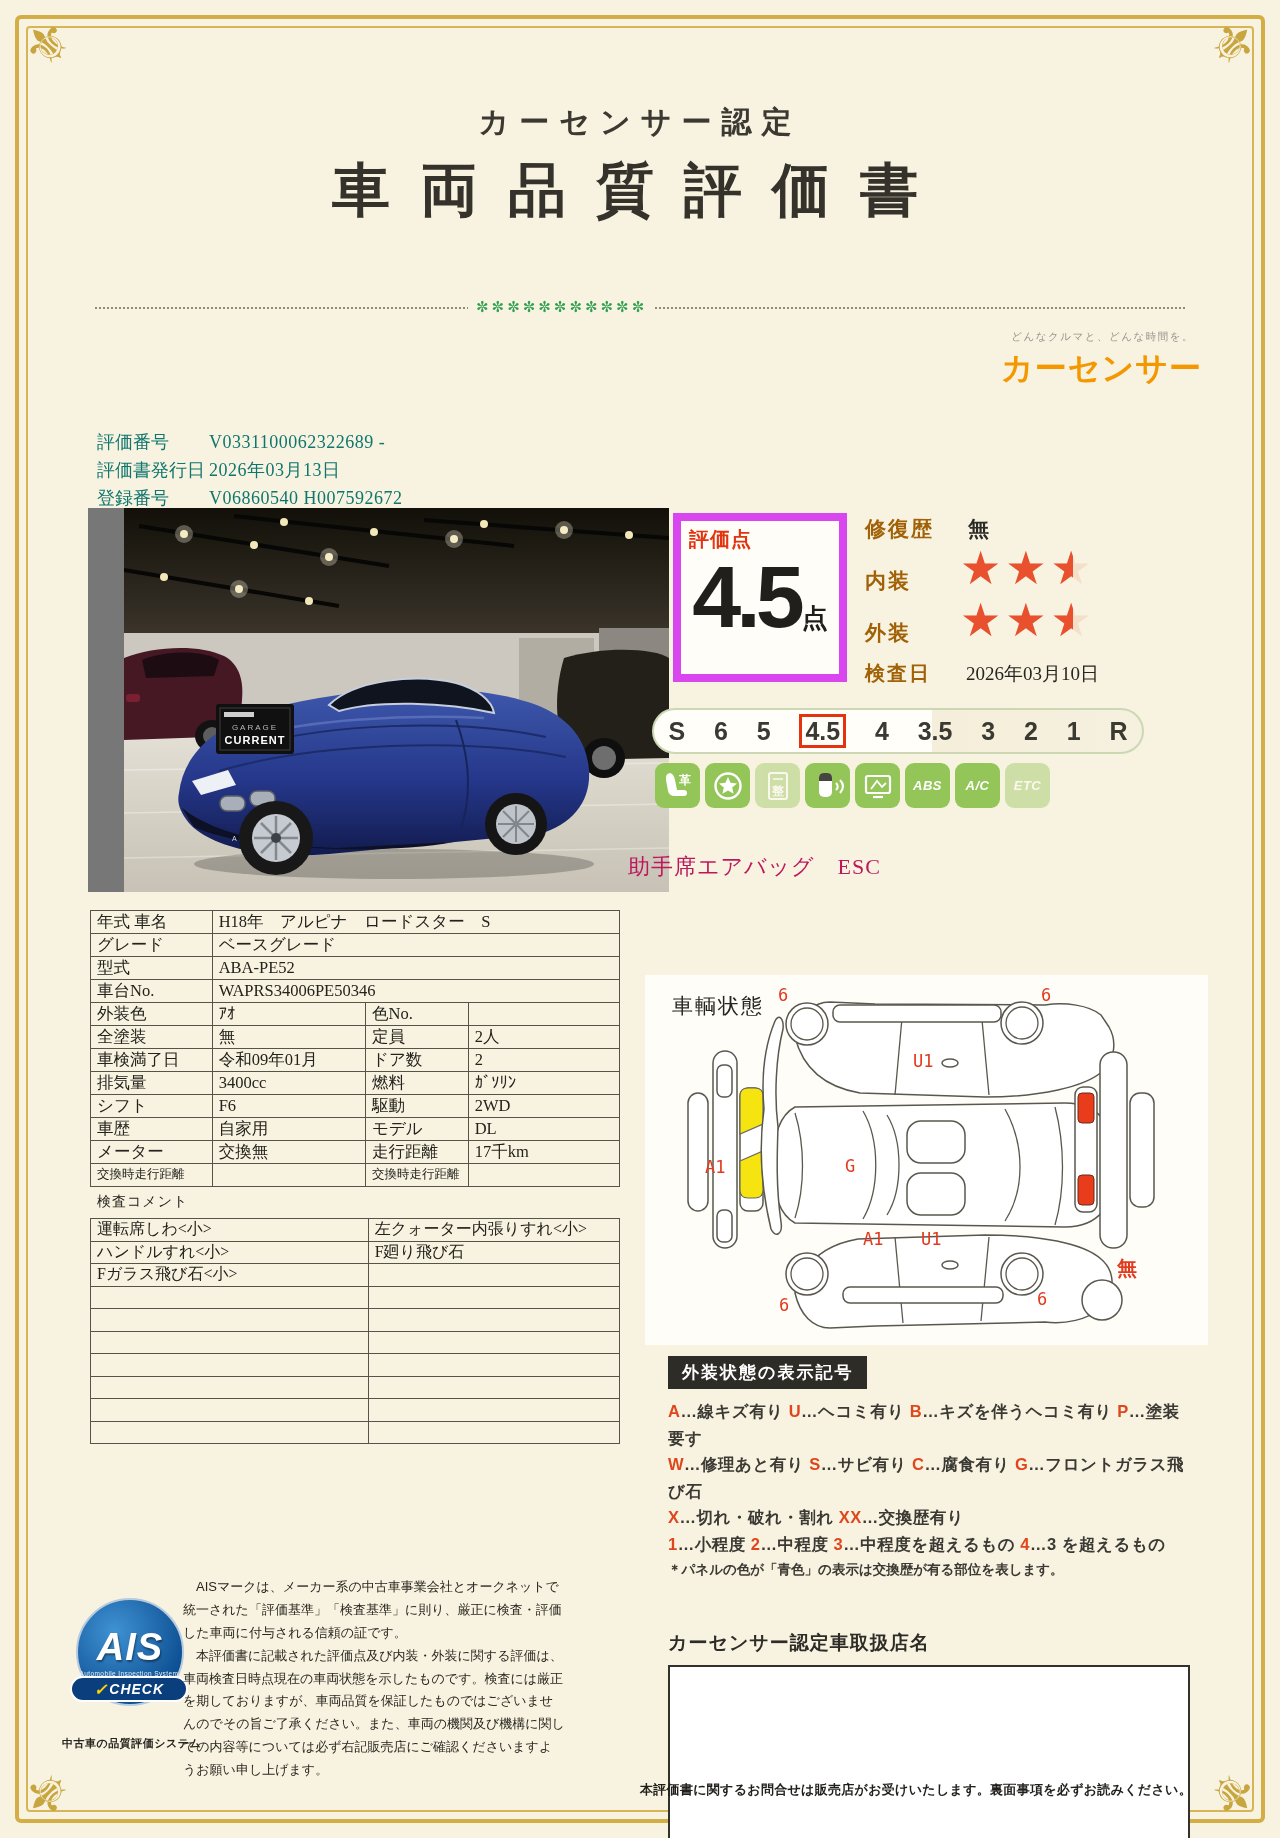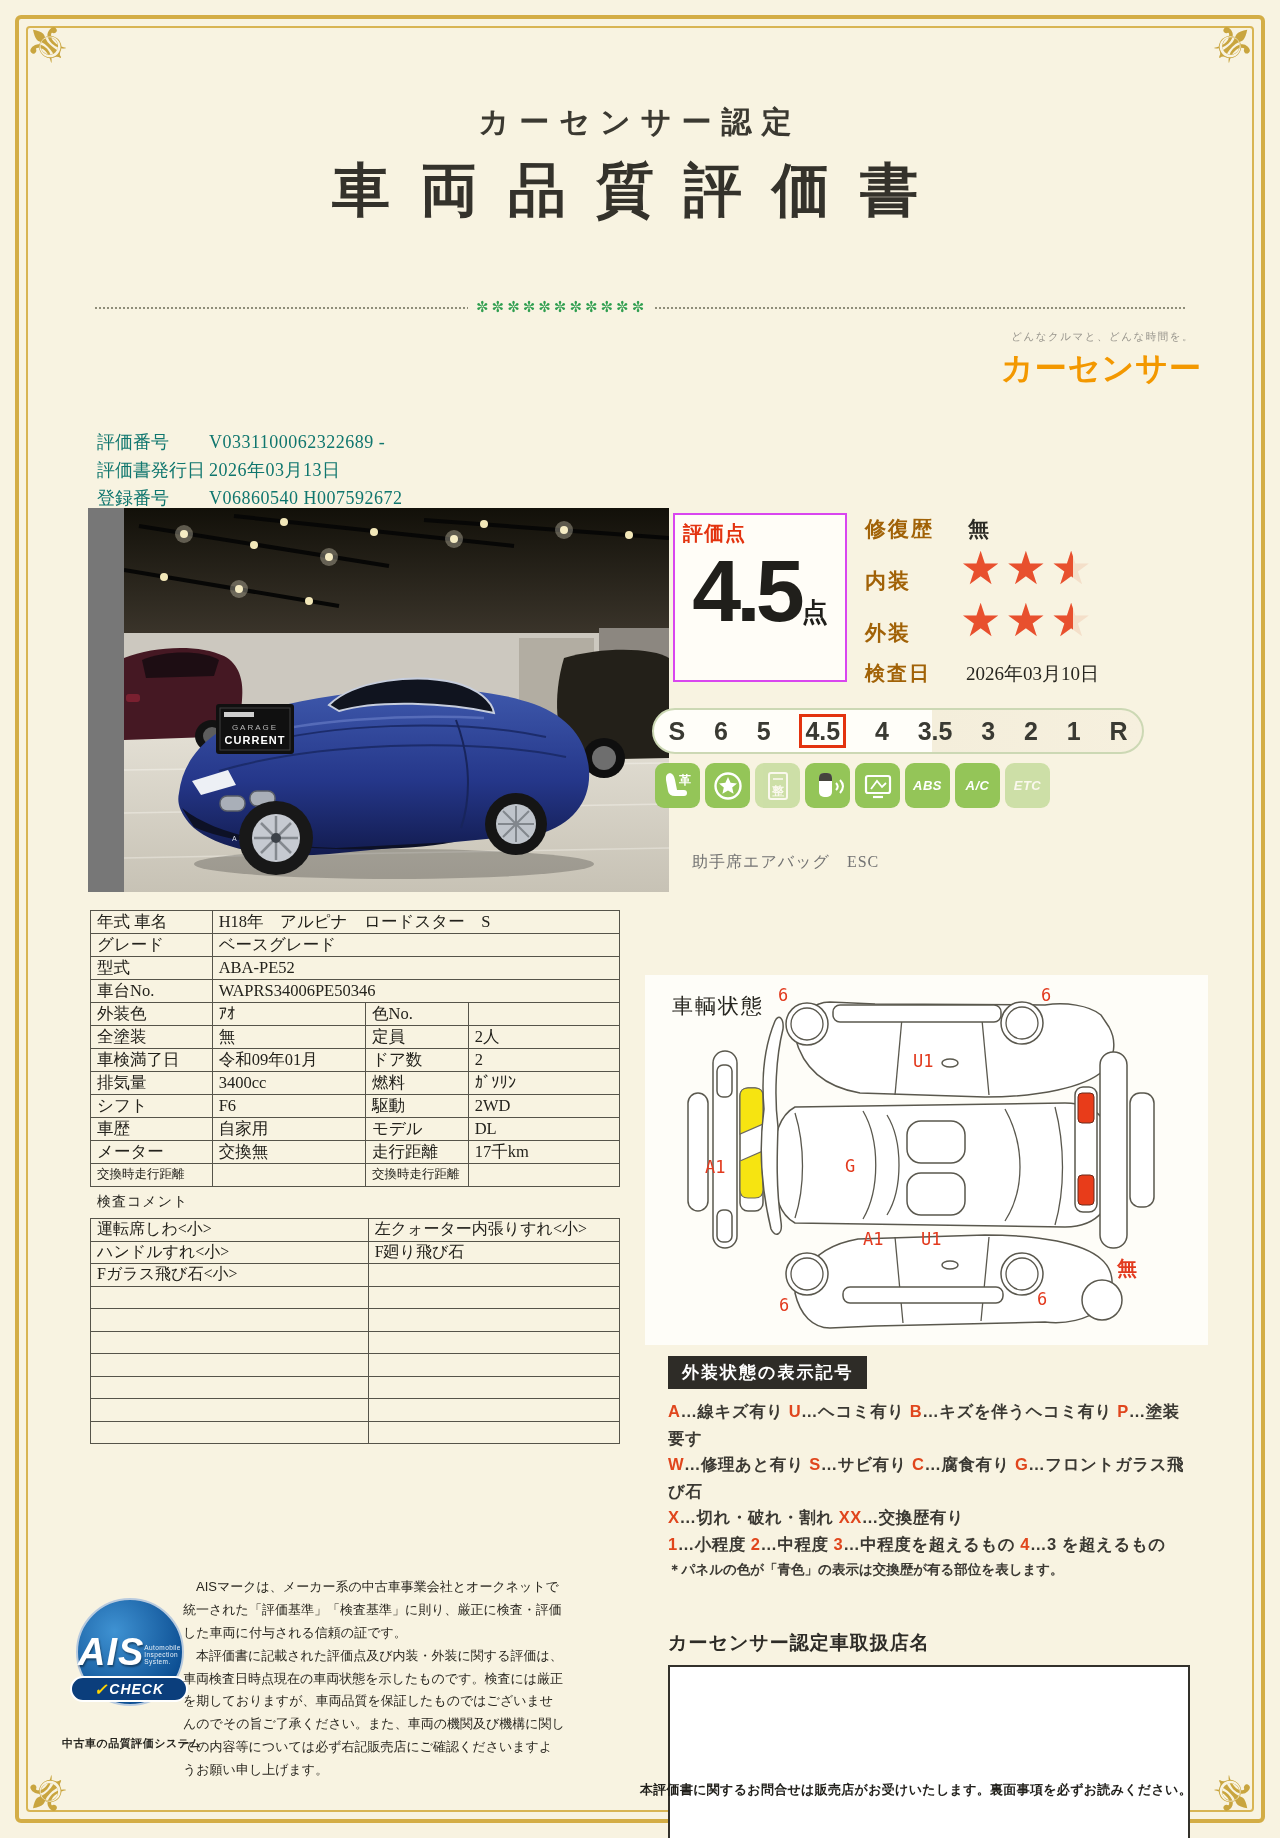--- a/index.html
+++ b/index.html
@@ -26,21 +26,21 @@
   .meta-row{height:28px;line-height:28px;}
   .meta-label{display:inline-block;width:112px;}
   .meta-value{letter-spacing:0.5px;}
   
   .brand{position:absolute;left:852px;top:330px;width:350px;}
   .brand-tagline{font-size:10.5px;color:#97948c;letter-spacing:1.5px;text-align:right;padding-right:8px;}
   .brand-logo{font-size:32px;font-weight:bold;color:#f39800;letter-spacing:1px;margin-top:3px;text-align:right;}
   
   .photo{position:absolute;left:88px;top:508px;width:545px;height:384px;background:#777;padding-left:36px;}
   
-  .score-box{position:absolute;left:673px;top:513px;width:174px;height:169px;background:#fffdf7;border:2px solid #d946ef;box-sizing:border-box;}
+  .score-box{position:absolute;left:673px;top:513px;width:174px;height:169px;background:#fffdf7;border:8px solid #d946ef;box-sizing:border-box;}
   .score-label{color:#e3330f;font-size:20px;font-weight:bold;margin:5px 0 0 8px;letter-spacing:1px;}
   .score-value{display:flex;align-items:baseline;justify-content:center;margin-top:2px;}
   .score-num{font-size:88px;font-weight:bold;color:#201f1b;letter-spacing:-5px;line-height:0.95;}
   .score-unit{font-size:26px;font-weight:bold;color:#201f1b;margin-left:2px;}
   
   .rt-label{position:absolute;font-size:21px;font-weight:600;color:#a16207;letter-spacing:2px;}
   .rt-value{position:absolute;font-size:21px;font-weight:600;color:#2c2b25;}
   .stars{position:absolute;white-space:nowrap;}
   .star{position:relative;display:inline-block;font-size:46px;line-height:1;color:#e8502e;margin-right:4px;font-family:"DejaVu Sans",sans-serif;}
   .star.half{color:#f4dfc9;}
@@ -51,21 +51,21 @@
     border:2px solid #ccd8b4;border-radius:26px;
     background:linear-gradient(90deg,#fffef9 0%,#fffef9 57%,#f4eedb 57%,#f6f0de 100%);
     display:flex;align-items:center;justify-content:space-around;
     font-size:25px;font-weight:bold;color:#3a3a33;}
   .scale-sel{border:3px solid #e3330f;padding:0 3px;line-height:1.15;}
   
   .badges{position:absolute;left:655px;top:763px;display:flex;gap:5px;}
   .badge{width:45px;height:45px;border-radius:9px;background:#94c558;display:flex;align-items:center;justify-content:center;}
   .badge.inactive{opacity:0.42;}
   .btext{color:#fff;font-size:13px;font-weight:bold;font-style:italic;letter-spacing:0.5px;}
-  .airbag-note{position:absolute;left:692px;top:852px;font-family:"Liberation Serif",serif;font-size:16px;color:#737373;letter-spacing:1px;}
+  .airbag-note{position:absolute;left:628px;top:852px;font-family:"Liberation Serif",serif;font-size:22px;color:#be185d;letter-spacing:1px;}
   
   .diagram-panel{position:absolute;left:645px;top:975px;width:563px;height:370px;background:#fefdf8;}
   .dtitle{font-family:"Liberation Serif",serif;font-size:21px;fill:#26251f;letter-spacing:2px;}
   .dlabel{font-family:"DejaVu Sans Mono",monospace;font-size:17px;fill:#e23a1e;}
   .dlabel-big{font-size:20px;font-weight:bold;fill:#e23a1e;}
   .dline{fill:#ffffff;stroke:#5a584e;stroke-width:1.5;}
   .dline-nf{fill:none;stroke:#5a584e;stroke-width:1.3;}
   
   .spec-table{position:absolute;left:90px;top:910px;width:530px;border-collapse:collapse;
     font-family:"Liberation Serif",serif;font-size:16.5px;color:#23221c;}
@@ -84,21 +84,21 @@
   .legend-line .red{color:#e0461d;}
   .legend-note{font-size:13.5px;font-weight:bold;color:#3b3933;margin-top:4px;}
   
   .dealer{position:absolute;left:668px;top:1630px;}
   .dealer-title{font-size:19px;font-weight:bold;color:#2e2c27;letter-spacing:1px;}
   .dealer-box{margin-top:9px;width:522px;height:175px;background:#fff;border:2px solid #33312b;box-sizing:border-box;}
   
   .ais-logo{position:absolute;left:72px;top:1598px;width:120px;height:140px;}
   .ais-circle{position:absolute;left:4px;top:0;width:104px;height:104px;border-radius:50%;
     background:radial-gradient(circle at 35% 30%,#3f92d2,#0c4e92 75%);border:2px solid #b8cade;
-    display:flex;flex-direction:row;align-items:center;justify-content:center;}
+    display:flex;flex-direction:column;align-items:center;justify-content:center;}
   .ais-word{color:#fff;font-size:38px;font-weight:bold;font-style:italic;letter-spacing:1px;line-height:1;text-shadow:1px 2px 2px rgba(0,0,0,0.4);}
   .ais-sub{color:#e8f0f8;font-size:6.5px;margin-top:4px;letter-spacing:0.4px;}
   .ais-ribbon{position:absolute;left:-2px;top:78px;width:118px;height:26px;background:#0b3e7c;border:2px solid #fff;
     border-radius:14px;display:flex;align-items:center;justify-content:center;box-sizing:border-box;}
   .ais-check{color:#ffd400;font-weight:bold;font-size:16px;margin-right:2px;font-style:italic;}
   .ais-checkword{color:#fff;font-weight:bold;font-style:italic;font-size:14px;letter-spacing:1px;}
   .ais-caption{position:absolute;left:62px;top:1736px;font-size:11px;font-weight:bold;color:#26251f;letter-spacing:0.5px;}
   .ais-text{position:absolute;left:183px;top:1576px;width:382px;font-size:13px;line-height:1.76;color:#28261f;}
   .ais-text p{margin:0;}
   

